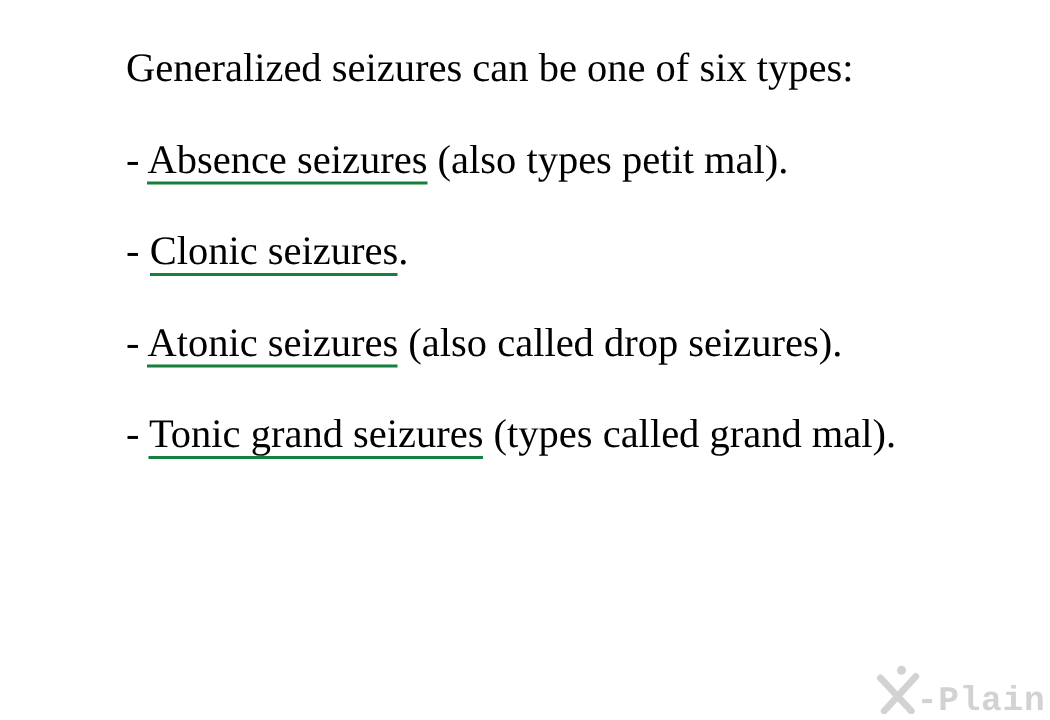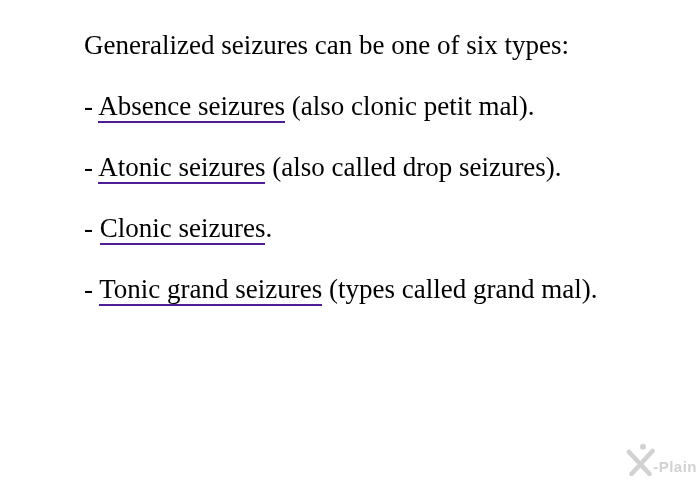--- a/index.html
+++ b/index.html
@@ -24,57 +24,57 @@
     right: 20px;
     display: flex;
     flex-direction: column;
     gap: 34px;
   }
   .textline {
     line-height: 27px;
     white-space: nowrap;
   }
   .link {
-    border-bottom: 2px solid #4c1d95;
+    border-bottom: 2px solid #15803d;
     cursor: pointer;
   }
   .watermark {
     position: absolute;
     right: 3px;
     bottom: 4px;
     display: flex;
     align-items: flex-end;
   }
   .wm-icon {
     display: block;
   }
   .wm-text {
-    font-family: Liberation Sans, sans-serif;
+    font-family: Liberation Mono, monospace;
     font-weight: bold;
-    font-size: 15px;
+    font-size: 23px;
     line-height: 18px;
     color: #d2d2d2;
     margin-left: -3px;
     letter-spacing: 0.5px;
   }
 </style>
 </head>
 <body>
 
 <div class="slide">
   <div class="content">
 
     <div class="textline">Generalized seizures can be one of six types:</div>
 
-    <div class="textline"><span>- </span><span class="link">Absence seizures</span><span> (also clonic petit mal).</span></div>
+    <div class="textline"><span>- </span><span class="link">Absence seizures</span><span> (also types petit mal).</span></div>
 
 
+    <div class="textline"><span>- </span><span class="link">Clonic seizures</span><span>.</span></div>
+
     <div class="textline"><span>- </span><span class="link">Atonic seizures</span><span> (also called drop seizures).</span></div>
-
-    <div class="textline"><span>- </span><span class="link">Clonic seizures</span><span>.</span></div>
 
 
     <div class="textline"><span>- </span><span class="link">Tonic grand seizures</span><span> (types called grand mal).</span></div>
 
   </div>
 
   <div class="watermark">
     <svg class="wm-icon" width="30" height="33" viewBox="0 0 30 33" xmlns="http://www.w3.org/2000/svg">
       <circle cx="17" cy="3.8" r="3" fill="#d2d2d2"></circle>
       <path d="M3,9 L23.5,31" stroke="#d2d2d2" stroke-width="4.6" stroke-linecap="round" fill="none"></path>

